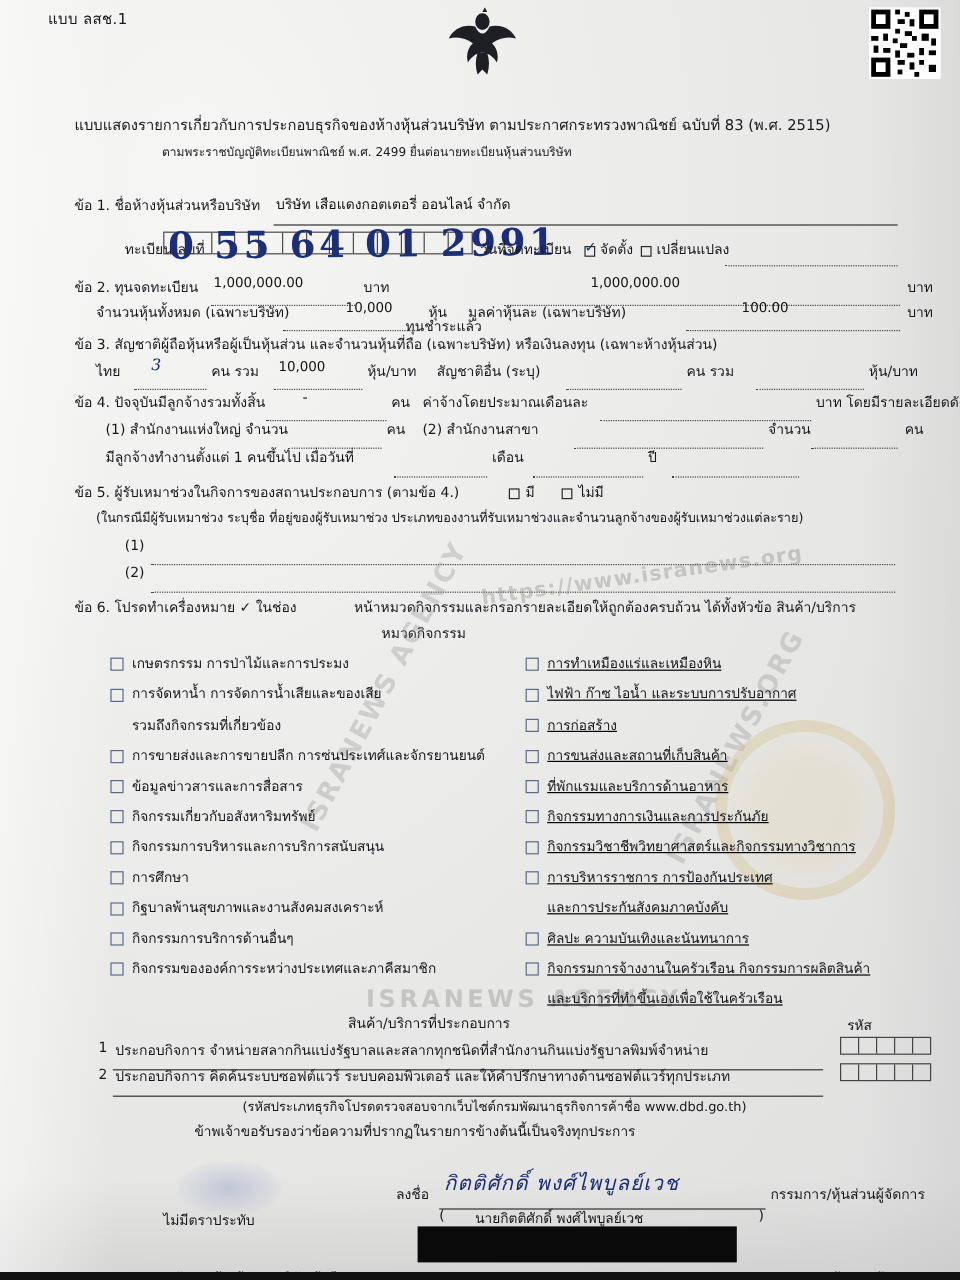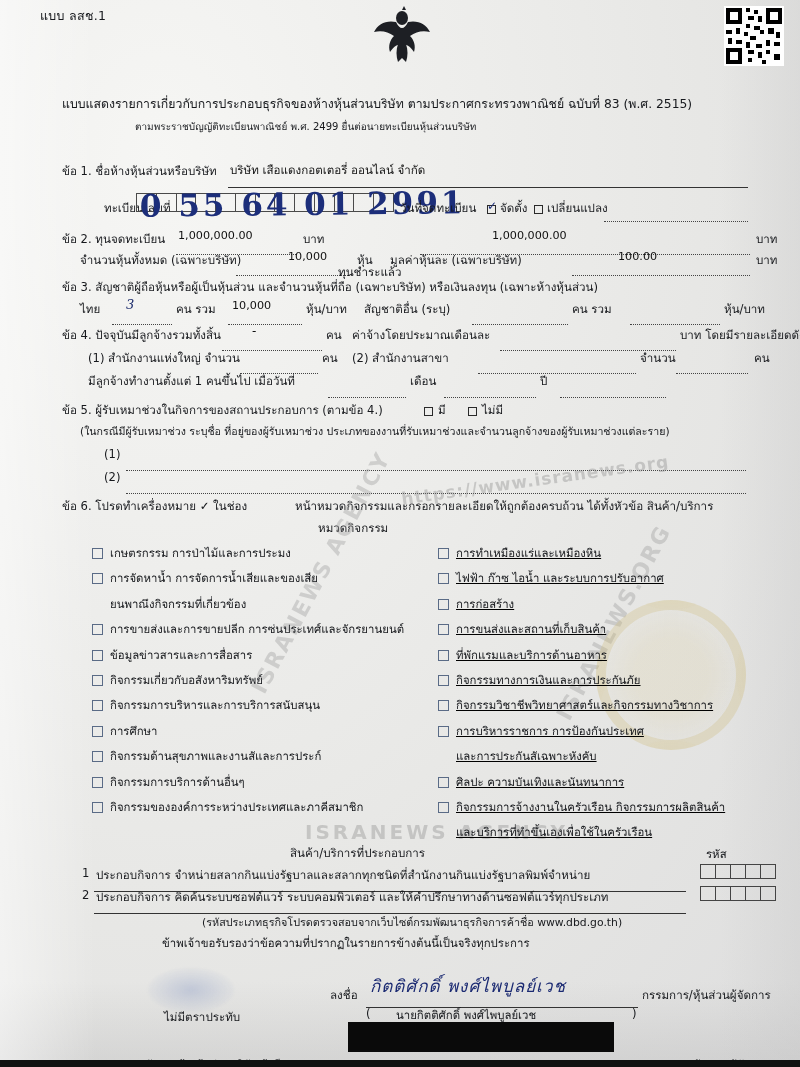--- a/index.html
+++ b/index.html
@@ -278,41 +278,41 @@
 
     <div class="wm wm1">ISRANEWS AGENCY</div>
     <div class="wm wm2">https://www.isranews.org</div>
     <div class="wm wm3">ISRANEWS.ORG</div>
     <div class="wm-circle"></div>
     <div class="wm wm4">ISRANEWS AGENCY</div>
 
     <div class="col-left">
       <div class="actrow txt"><span class="actbox"></span><span>เกษตรกรรม การป่าไม้และการประมง</span></div>
       <div class="actrow txt"><span class="actbox"></span><span>การจัดหาน้ำ การจัดการน้ำเสียและของเสีย</span></div>
-      <div class="actrow txt" style="padding-left:18px;"><span>ยนพาณึงกิจกรรมที่เกี่ยวข้อง</span></div>
+      <div class="actrow txt" style="padding-left:18px;"><span>รวมถึงกิจกรรมที่เกี่ยวข้อง</span></div>
       <div class="actrow txt"><span class="actbox"></span><span>การขายส่งและการขายปลีก การซ่นประเทศ์และจักรยานยนต์</span></div>
       <div class="actrow txt"><span class="actbox"></span><span>ข้อมูลข่าวสารและการสื่อสาร</span></div>
       <div class="actrow txt"><span class="actbox"></span><span>กิจกรรมเกี่ยวกับอสังหาริมทรัพย์</span></div>
       <div class="actrow txt"><span class="actbox"></span><span>กิจกรรมการบริหารและการบริการสนับสนุน</span></div>
       <div class="actrow txt"><span class="actbox"></span><span>การศึกษา</span></div>
-      <div class="actrow txt"><span class="actbox"></span><span>กิจกรรมด้านสุขภาพและงานสัและการประก์</span></div>
+      <div class="actrow txt"><span class="actbox"></span><span>กิฐบาลพ้านสุขภาพและงานสังคมสงเคราะห์</span></div>
       <div class="actrow txt"><span class="actbox"></span><span>กิจกรรมการบริการด้านอื่นๆ</span></div>
       <div class="actrow txt"><span class="actbox"></span><span>กิจกรรมขององค์การระหว่างประเทศและภาคีสมาชิก</span></div>
     </div>
 
     <div class="col-right">
       <div class="actrow txt"><span class="actbox"></span><span>การทำเหมืองแร่และเหมืองหิน</span></div>
       <div class="actrow txt"><span class="actbox"></span><span>ไฟฟ้า ก๊าซ ไอน้ำ และระบบการปรับอากาศ</span></div>
       <div class="actrow txt"><span class="actbox"></span><span>การก่อสร้าง</span></div>
       <div class="actrow txt"><span class="actbox"></span><span>การขนส่งและสถานที่เก็บสินค้า</span></div>
       <div class="actrow txt"><span class="actbox"></span><span>ที่พักแรมและบริการด้านอาหาร</span></div>
       <div class="actrow txt"><span class="actbox"></span><span>กิจกรรมทางการเงินและการประกันภัย</span></div>
       <div class="actrow txt"><span class="actbox"></span><span>กิจกรรมวิชาชีพวิทยาศาสตร์และกิจกรรมทางวิชาการ</span></div>
       <div class="actrow txt"><span class="actbox"></span><span>การบริหารราชการ การป้องกันประเทศ</span></div>
-      <div class="actrow txt" style="padding-left:18px;"><span>และการประกันสัเฉพาะหังคับ</span></div>
+      <div class="actrow txt" style="padding-left:18px;"><span>และการประกันสังคมภาคบังคับ</span></div>
       <div class="actrow txt"><span class="actbox"></span><span>ศิลปะ ความบันเทิงและนันทนาการ</span></div>
       <div class="actrow txt"><span class="actbox"></span><span>กิจกรรมการจ้างงานในครัวเรือน กิจกรรมการผลิตสินค้า</span></div>
       <div class="actrow txt" style="padding-left:18px;"><span>และบริการที่ทำขึ้นเองเพื่อใช้ในครัวเรือน</span></div>
     </div>
 
     <div class="abs txt row" style="left:290px; top:844px;">สินค้า/บริการที่ประกอบการ</div>
     <div class="code-head txt">รหัส</div>
 
     <div class="abs txt row" style="left:82px; top:866px;">1</div>
     <div class="abs txt row" style="left:96px; top:866px;">ประกอบกิจการ จำหน่ายสลากกินแบ่งรัฐบาลและสลากทุกชนิดที่สำนักงานกินแบ่งรัฐบาลพิมพ์จำหน่าย</div>
@@ -342,21 +342,21 @@
     <div class="abs txt row" style="left:330px; top:986px;">ลงชื่อ</div>
     <div class="sig-hand" style="left:370px; top:972px;">กิตติศักดิ์  พงศ์ไพบูลย์เวช</div>
     <div class="solid" style="position:absolute; left:366px; top:996px; width:272px;"></div>
     <div class="abs txt row" style="left:642px; top:986px;">กรรมการ/หุ้นส่วนผู้จัดการ</div>
 
     <div class="abs txt row" style="left:366px; top:1006px;">(</div>
     <div class="abs txt" style="left:396px; top:1006px; font-size:11.4px;">นายกิตติศักดิ์ พงศ์ไพบูลย์เวช</div>
     <div class="abs txt row" style="left:632px; top:1006px;">)</div>
 
     <div class="stamp-blur"></div>
-    <div class="abs txt row" style="left:136px; top:1008px;margin-left:28px;">ไม่มีตราประทับ</div>
+    <div class="abs txt row" style="left:136px; top:1008px;">ไม่มีตราประทับ</div>
 
     <div class="blackbar" style="left:348px; top:1022px; width:266px; height:30px;"></div>
     <div class="abs txt row" style="left:642px; top:1056px;">กรรมการ/หุ้นส่วนผู้จัดการ</div>
     <div class="abs txt" style="left:122px; top:1056px; font-size:10.8px;">(ประทับตราห้างหุ้นส่วนบริษัท ถ้ามี)</div>
     <div class="blackbar" style="left:0px; top:1060px; width:800px; height:7px; background:#111;"></div>
 
   </div>
 </div>
 
 </body></html>

